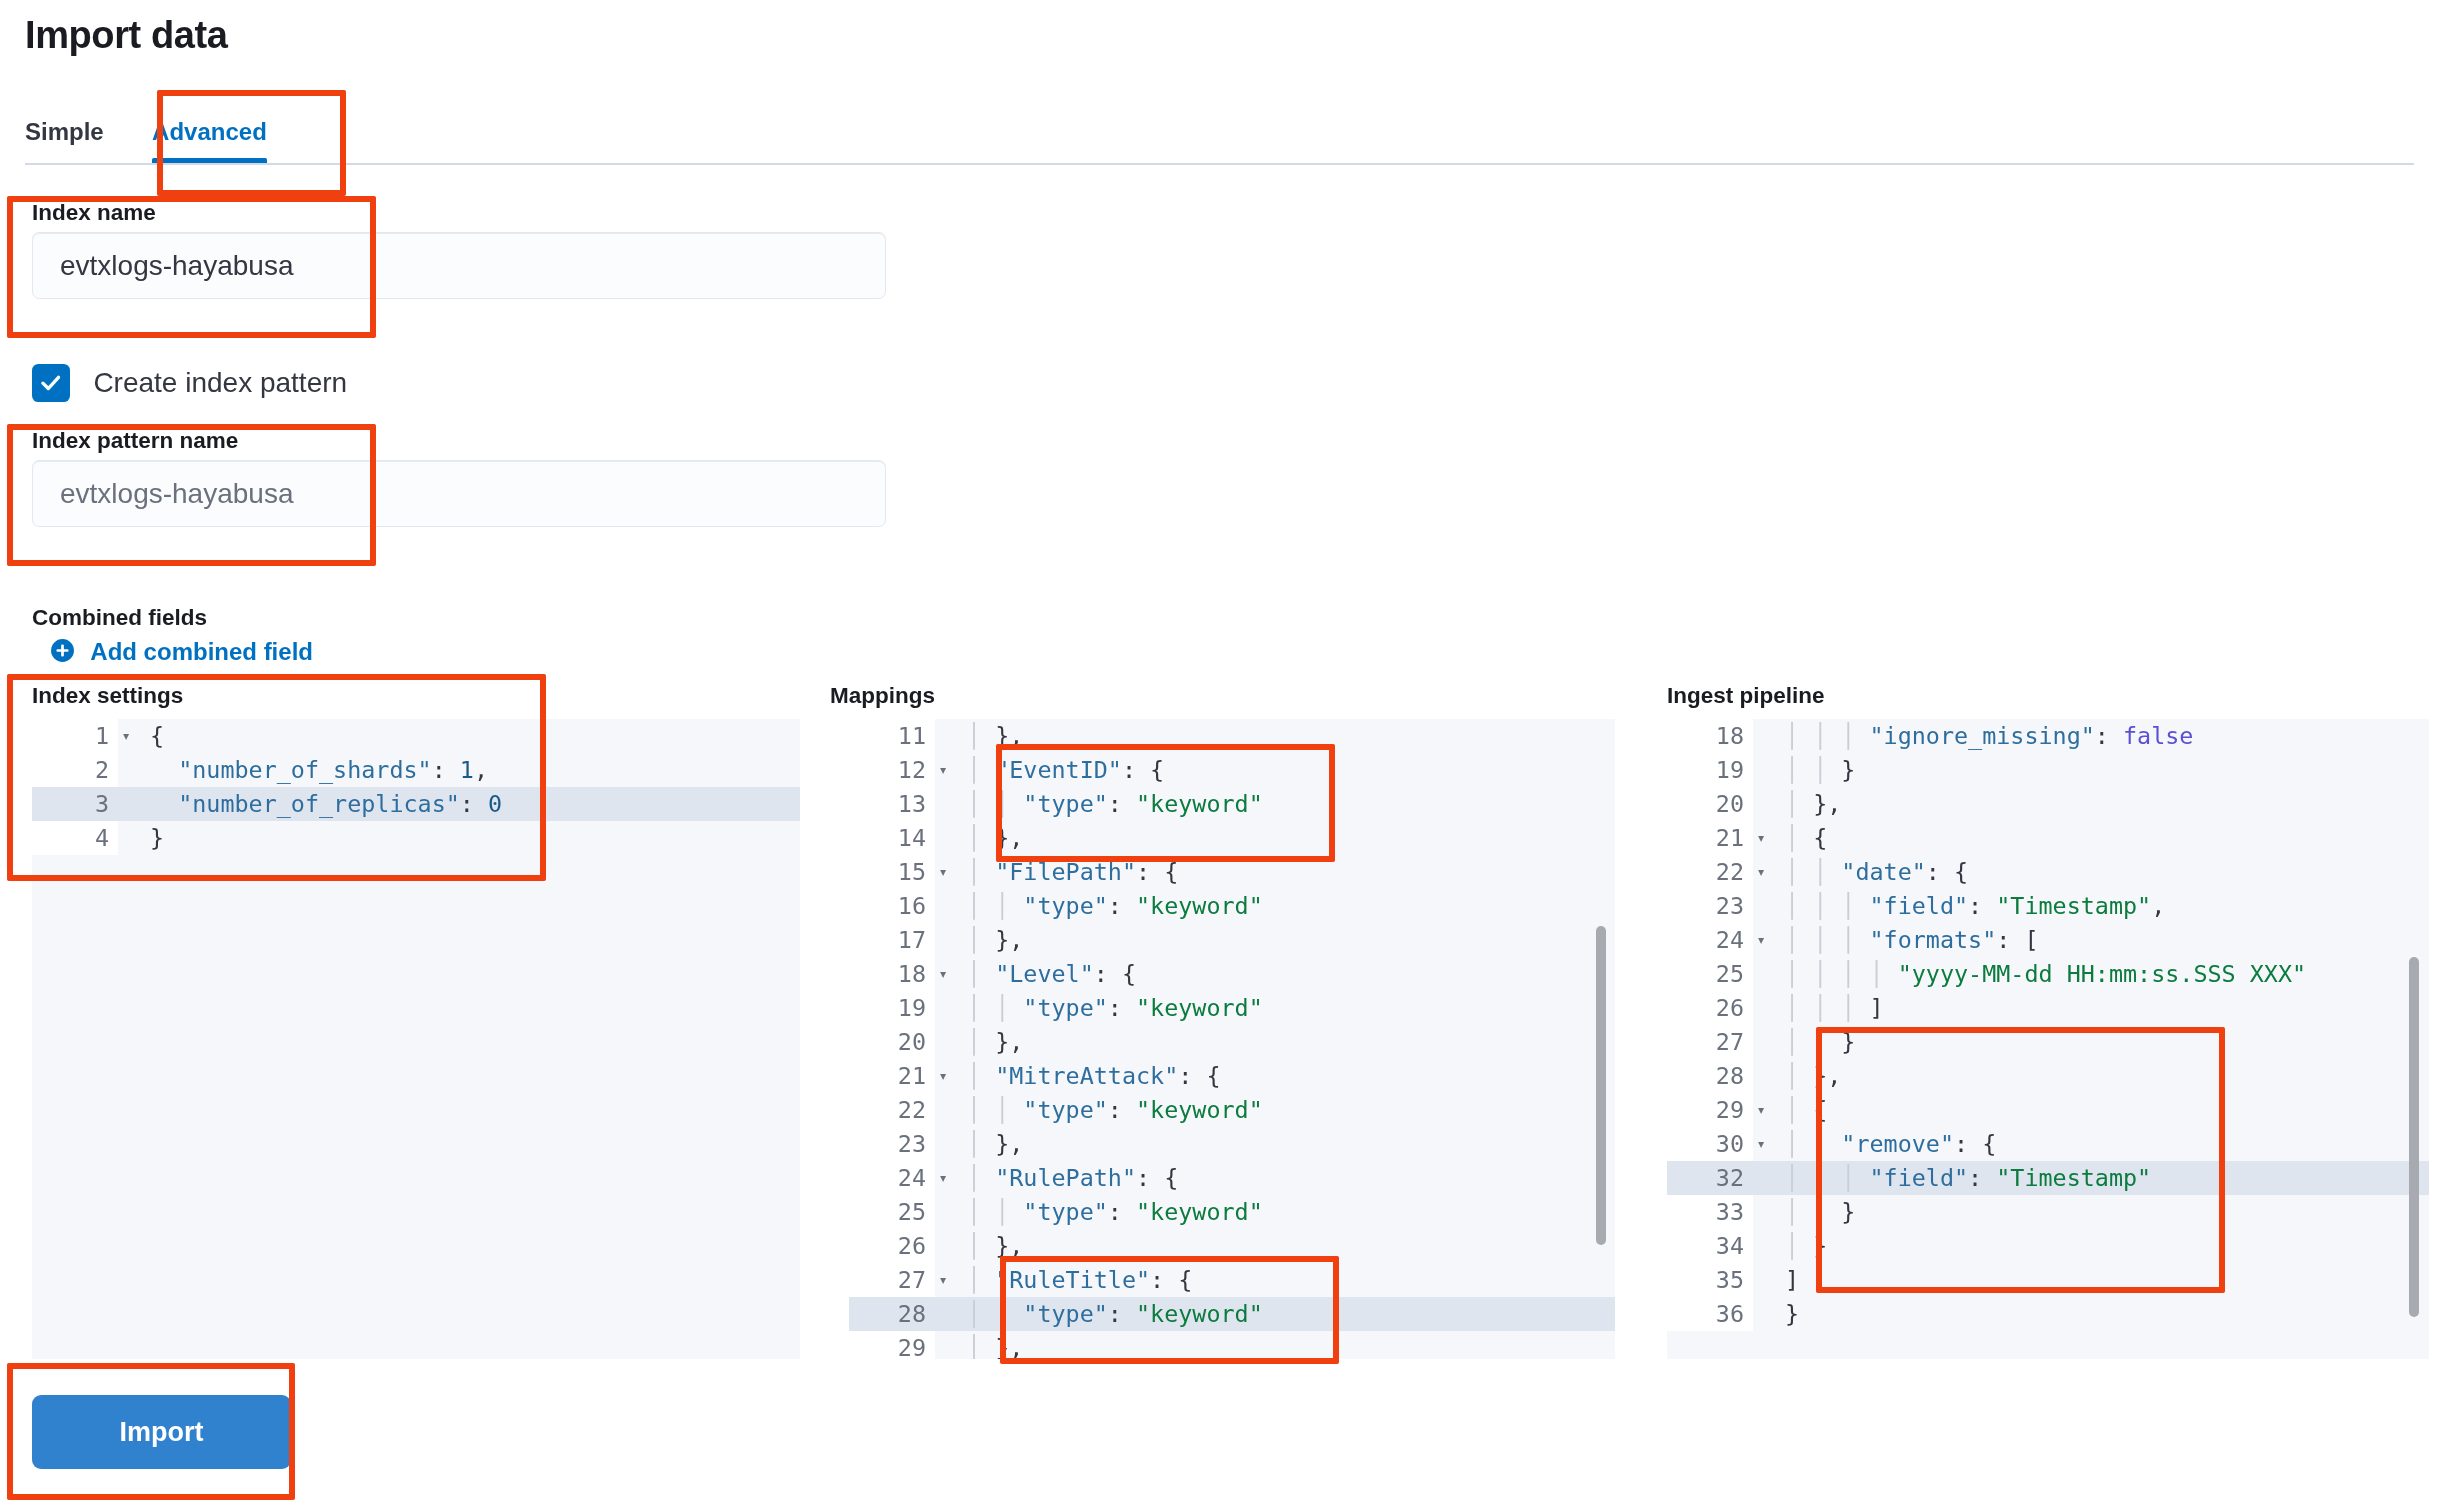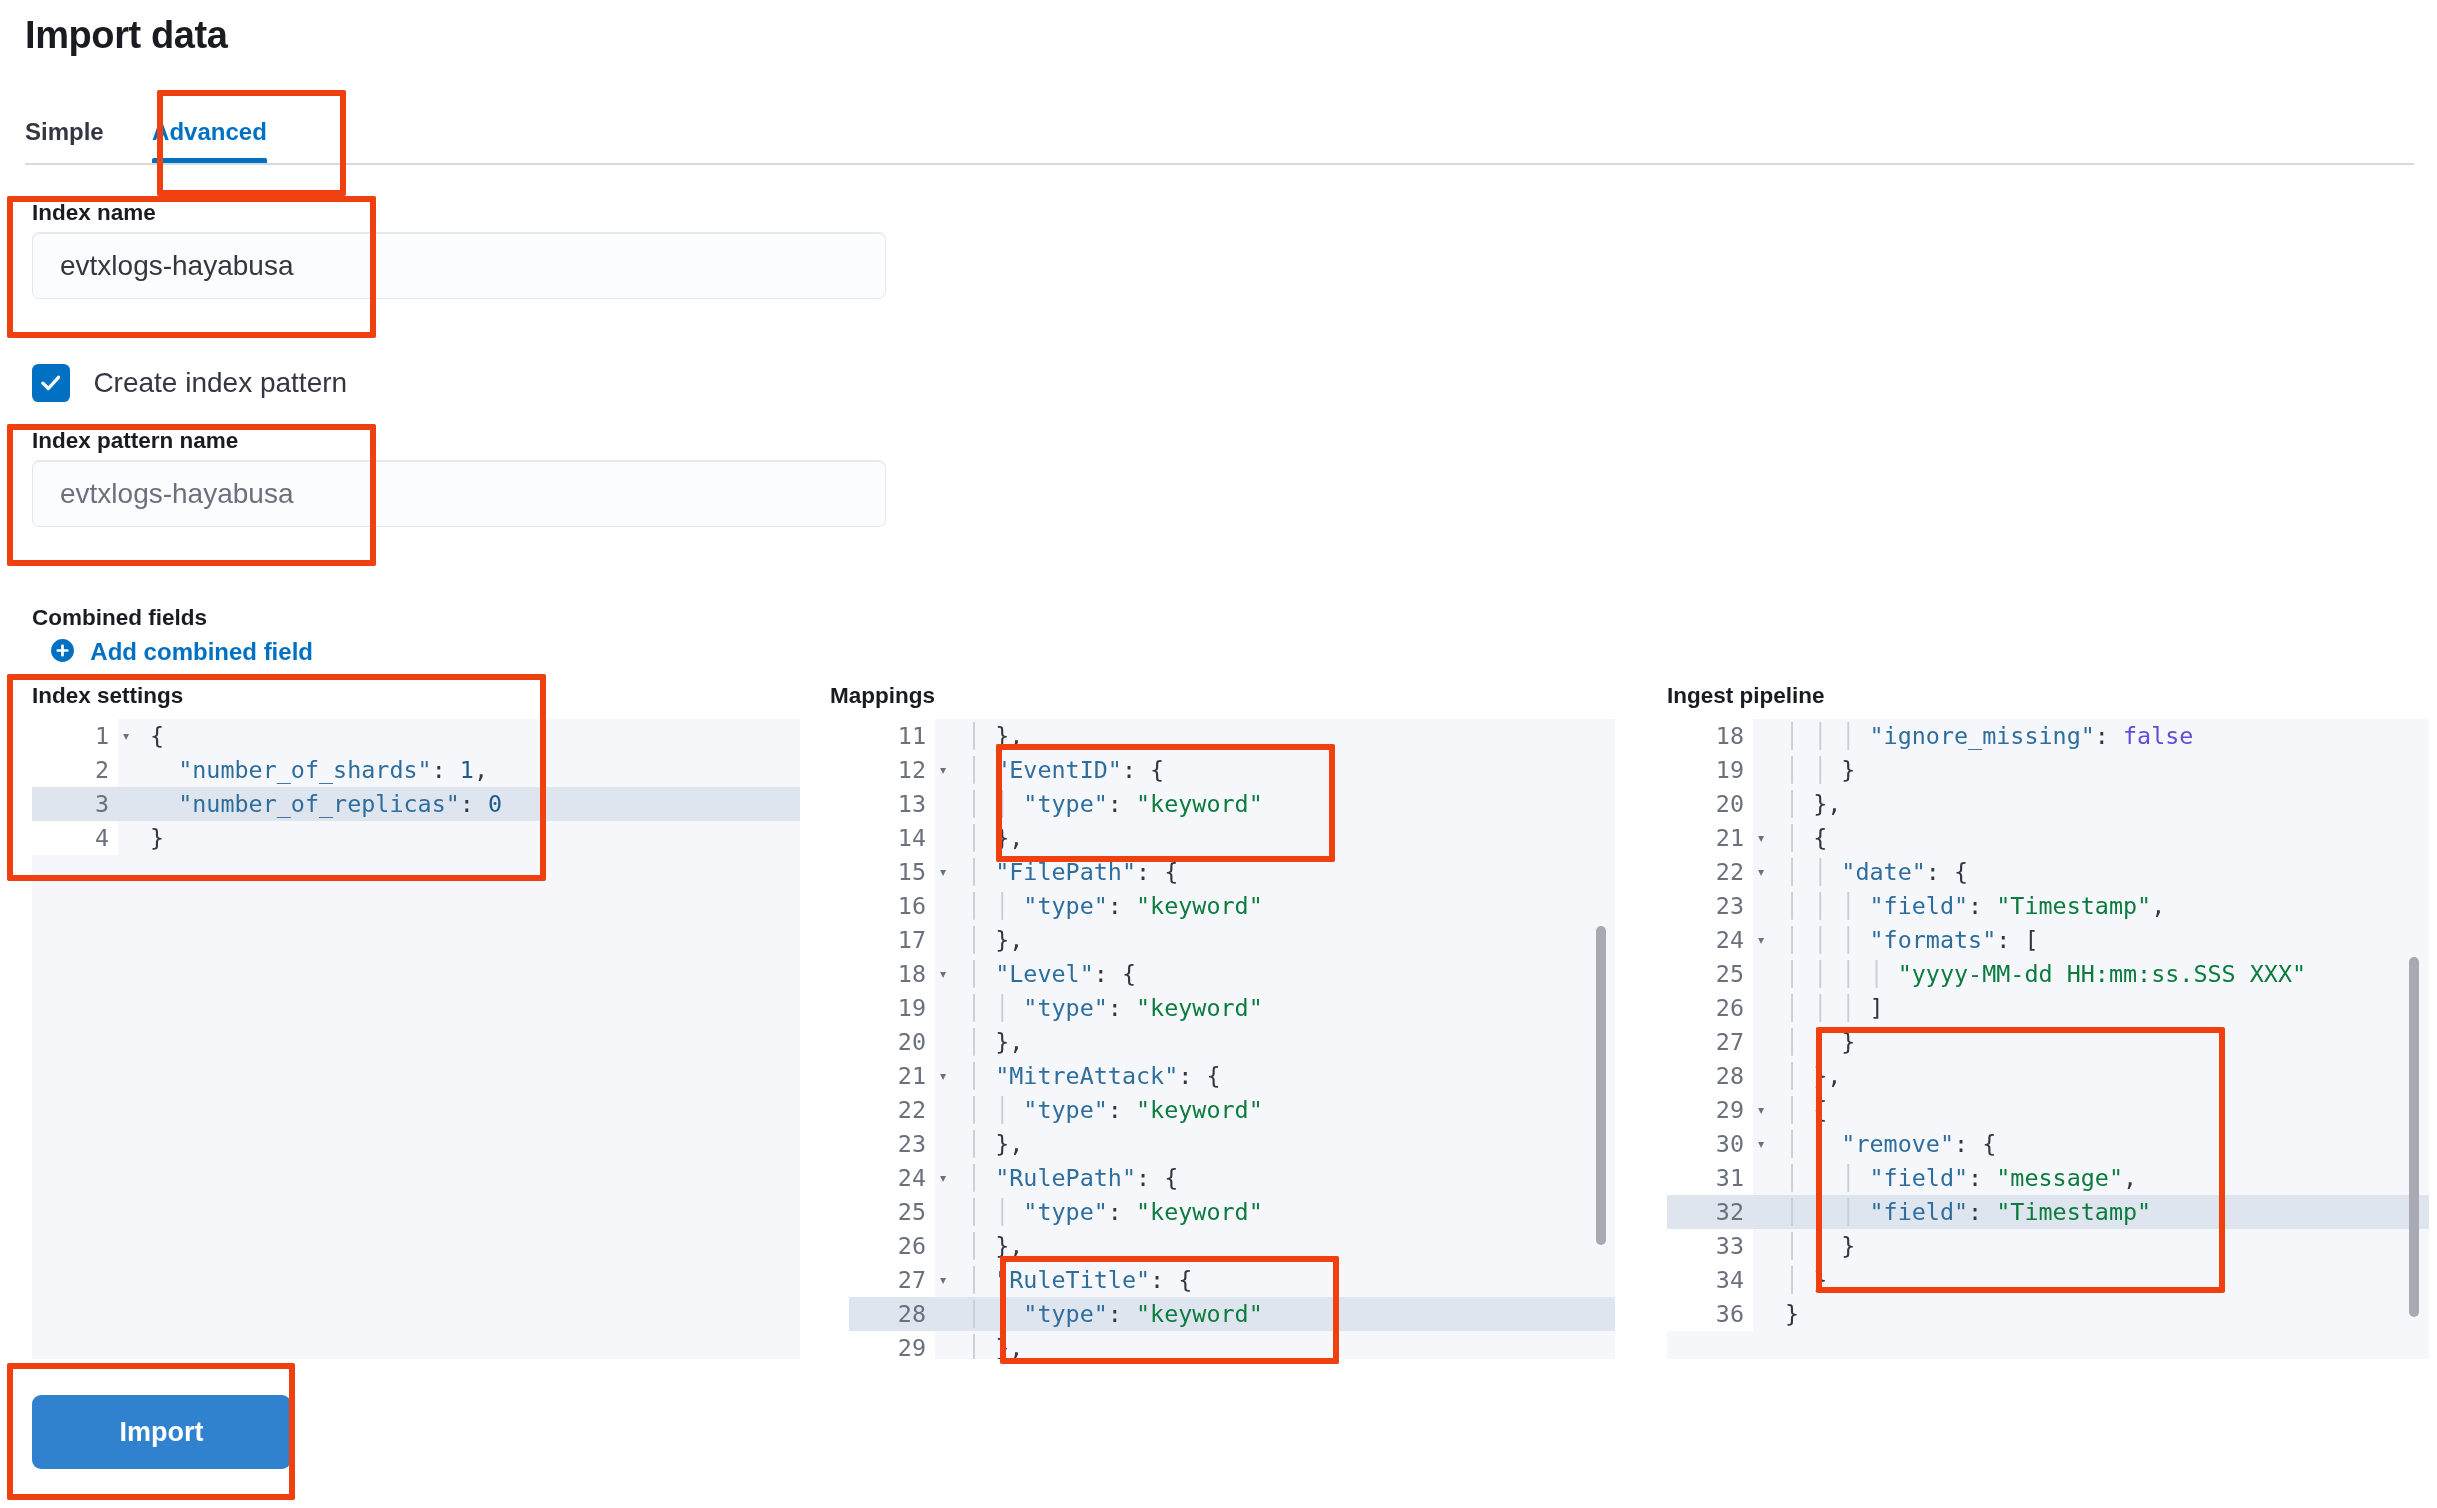--- a/index.html
+++ b/index.html
@@ -306,35 +306,35 @@
         <span class="code"><span style="display:inline-block;width:0px"></span><span class="guide">│ </span><span class="tok-punc">}</span><span class="tok-punc">,</span></span>
       </div>
       <div class="ed-row">
         <span class="gutter">29<span class="fold">▾</span></span>
         <span class="code"><span style="display:inline-block;width:0px"></span><span class="guide">│ </span><span class="tok-punc">{</span></span>
       </div>
       <div class="ed-row">
         <span class="gutter">30<span class="fold">▾</span></span>
         <span class="code"><span style="display:inline-block;width:0px"></span><span class="guide">│ </span><span class="guide">│ </span><span class="tok-key">"remove"</span><span class="tok-punc">:</span><span class="tok-punc"> </span><span class="tok-punc">{</span></span>
       </div>
-      <div class="ed-row">
-        <span class="gutter">31</span>
-        <span class="code"><span style="display:inline-block;width:0px"></span><span class="guide">│ </span><span class="guide">│ </span><span class="guide">│ </span><span class="tok-key">"field"</span><span class="tok-punc">:</span><span class="tok-punc"> </span><span class="tok-str">"message"</span><span class="tok-punc">,</span></span>
-      </div>
       <div class="ed-row hl">
         <span class="gutter">32</span>
         <span class="code"><span style="display:inline-block;width:0px"></span><span class="guide">│ </span><span class="guide">│ </span><span class="guide">│ </span><span class="tok-key">"field"</span><span class="tok-punc">:</span><span class="tok-punc"> </span><span class="tok-str">"Timestamp"</span></span>
       </div>
       <div class="ed-row">
         <span class="gutter">33</span>
         <span class="code"><span style="display:inline-block;width:0px"></span><span class="guide">│ </span><span class="guide">│ </span><span class="tok-punc">}</span></span>
       </div>
       <div class="ed-row">
         <span class="gutter">34</span>
         <span class="code"><span style="display:inline-block;width:0px"></span><span class="guide">│ </span><span class="tok-punc">}</span></span>
+      </div>
+      <div class="ed-row">
+        <span class="gutter">35</span>
+        <span class="code"><span style="display:inline-block;width:0px"></span><span class="tok-punc">]</span></span>
       </div>
       <div class="ed-row">
         <span class="gutter">36</span>
         <span class="code"><span style="display:inline-block;width:0px"></span><span class="tok-punc">}</span></span>
       </div>
     </div>
   <div class="ed-scrollbar" style="left:2409px; top:957px; height:360px;"></div>
 
   <button class="import-btn">Import</button>
 

